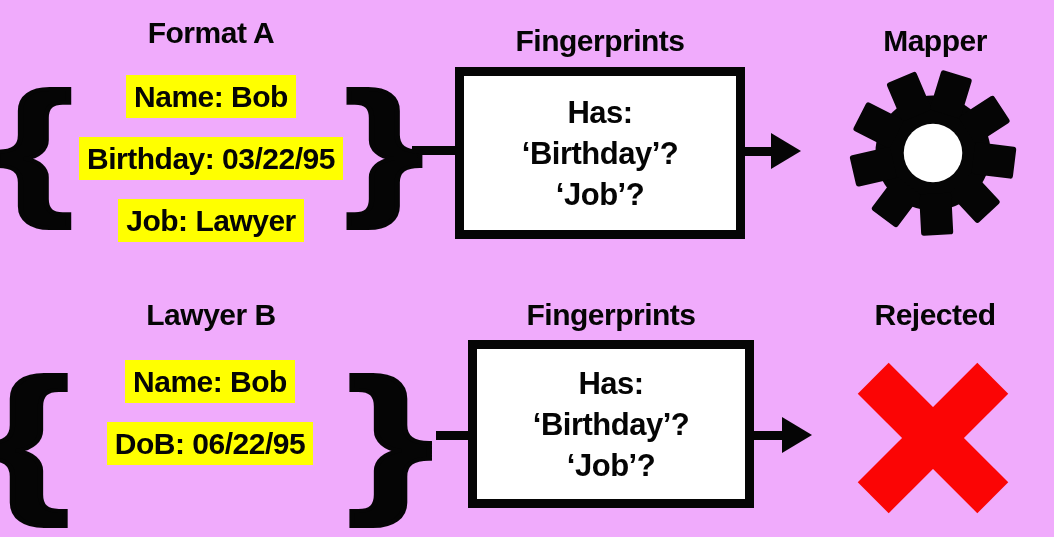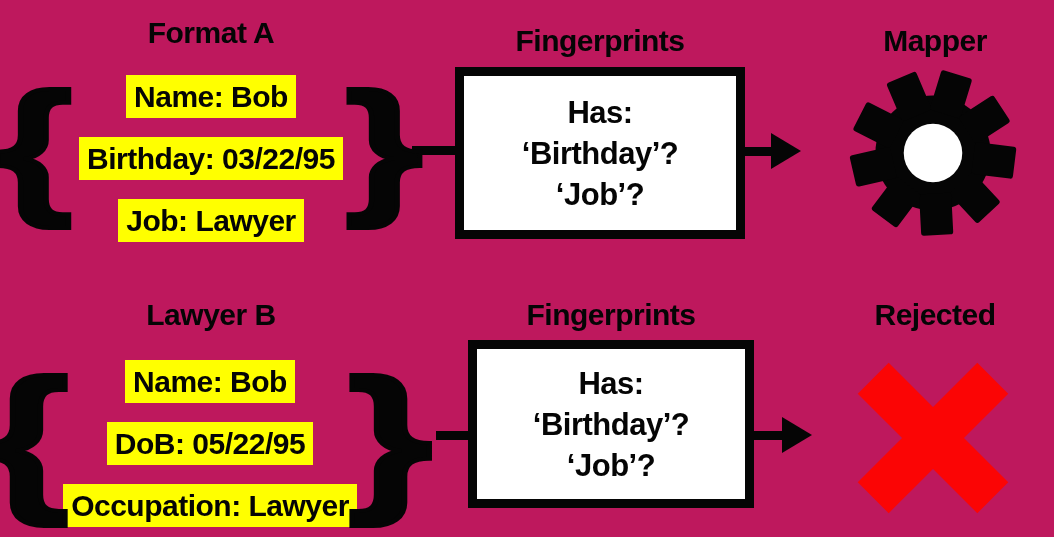--- a/index.html
+++ b/index.html
@@ -1,20 +1,20 @@
 <!DOCTYPE html>
 <html><head>
 <meta charset="utf-8">
 <style>
   html, body { margin: 0; padding: 0; background: #ffffff; }
   .canvas {
     position: relative;
     width: 1054px;
     height: 537px;
-    background: #be185d;
+    background: #f0abfc;
     overflow: hidden;
     font-family: "Liberation Sans", "DejaVu Sans", sans-serif;
     color: #050505;
   }
   .abs { position: absolute; }
   .title {
     position: absolute;
     width: 300px;
     text-align: center;
     font-size: 30px;
@@ -138,22 +138,21 @@
       <circle r="31" fill="#ffffff"></circle>
     </svg>
   </div>
 
   <div class="title" style="left:61px; top:298px;">Lawyer B</div>
 
   <div class="brace r2" style="left:-3px; top:358px; width:60px; height:155px;">{</div>
 
   <div class="record" style="left:25px; top:360px; width:370px;">
     <span class="hl-line">Name: Bob</span>
-    <span class="hl-line">DoB: 05/22/95</span>
-    <span class="hl-line">Occupation: Lawyer</span>
+    <span class="hl-line">DoB: 06/22/95</span>
   </div>
 
   <div class="brace r2" style="left:360px; top:358px; width:60px; height:155px;">}</div>
 
   <div class="shaft" style="left:436px; top:431px; width:34px;"></div>
 
   <div class="title" style="left:461px; top:298px;">Fingerprints</div>
 
   <div class="fbox" style="left:468px; top:340px; width:286px; height:168px;">
     <div class="bline">Has:</div>

